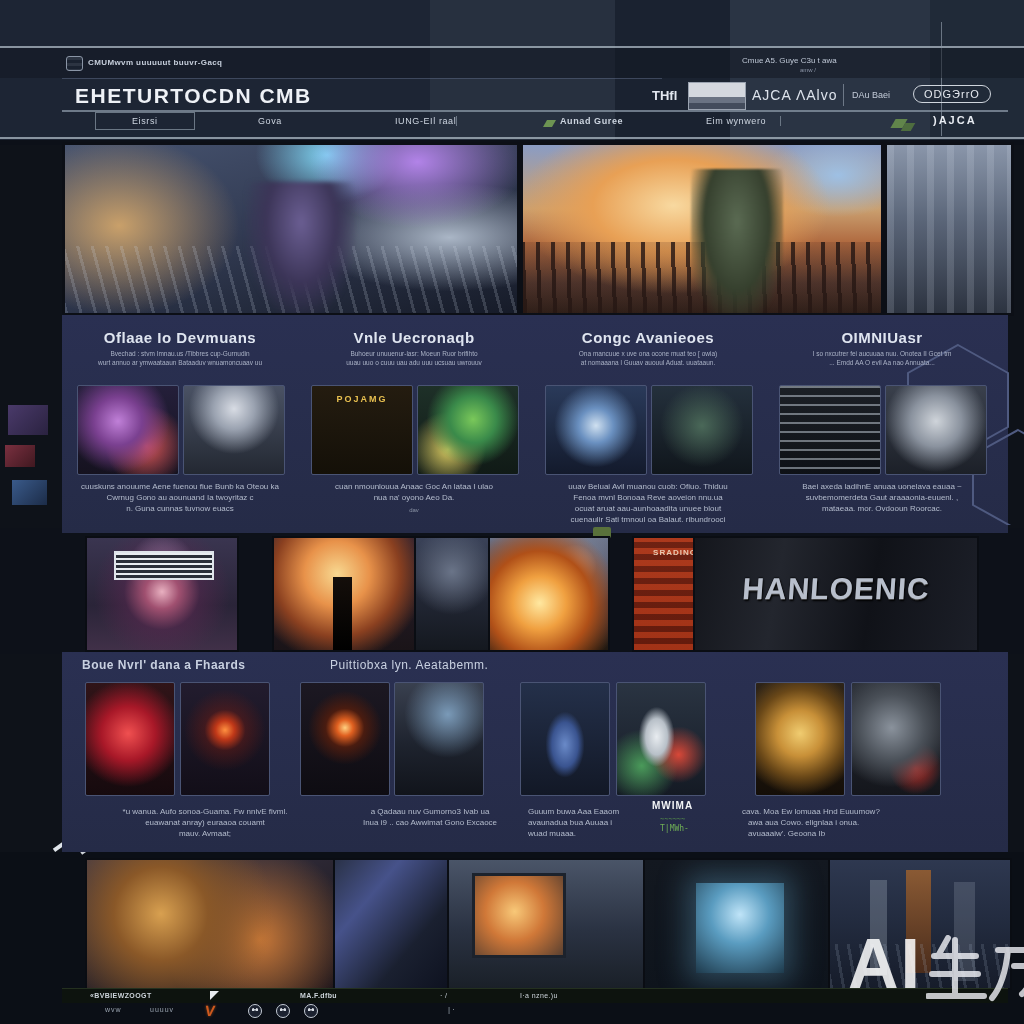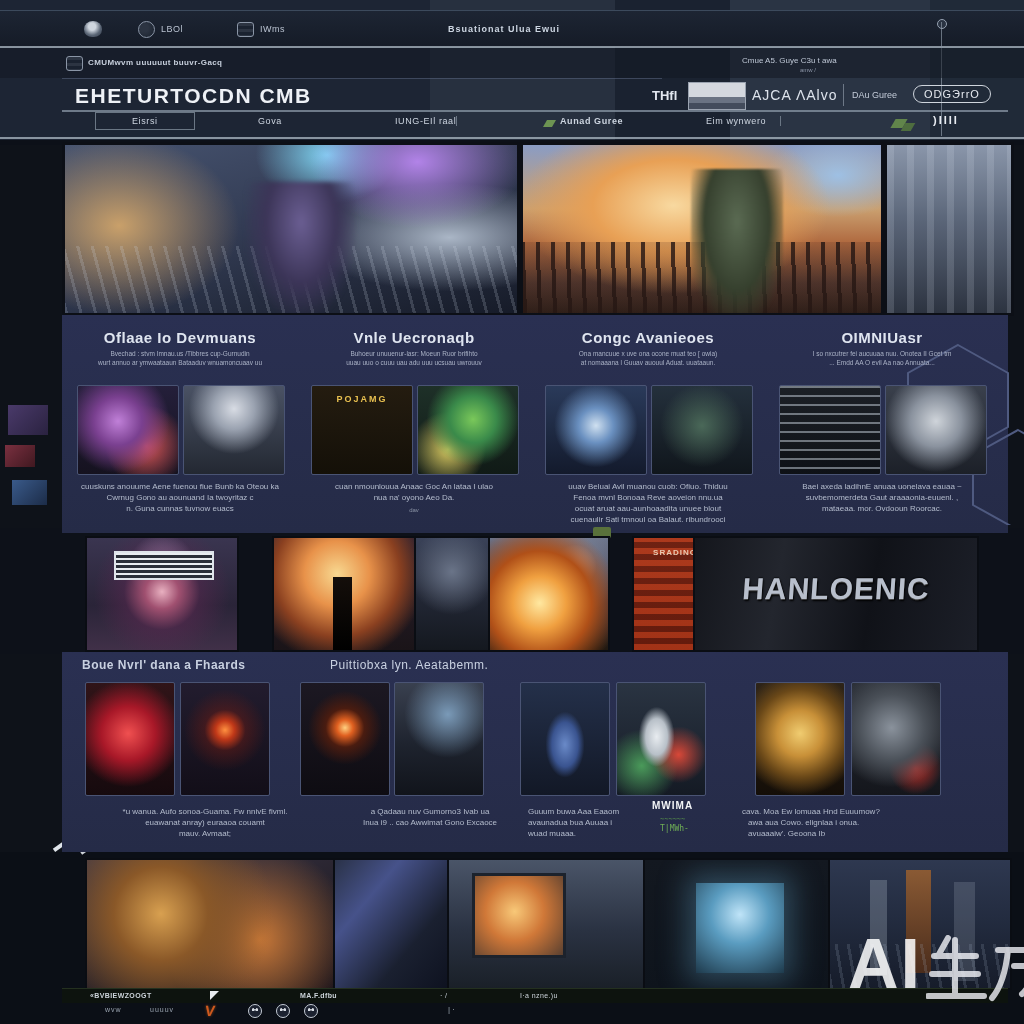--- a/index.html
+++ b/index.html
@@ -145,59 +145,50 @@
   <div class="blk" style="left:0;top:145px;width:62px;height:879px;background:#0e1219;"></div>
   <div class="blk" style="left:1008px;top:145px;width:16px;height:879px;background:#0e1219;"></div>
   <div class="blk" style="left:0;top:528px;width:1024px;height:126px;background:#0d1119;"></div>
   <div class="blk" style="left:0;top:852px;width:1024px;height:172px;background:#0b0f16;"></div>
   <div class="blk" style="left:8px;top:405px;width:40px;height:30px;background:linear-gradient(135deg,#4a3a6a,#2a2240);"></div>
   <div class="blk" style="left:5px;top:445px;width:30px;height:22px;background:linear-gradient(135deg,#7a3040,#401820);"></div>
   <div class="blk" style="left:12px;top:480px;width:35px;height:25px;background:linear-gradient(135deg,#3a5a8a,#1c2c48);"></div>
   <div class="blk" style="left:52px;top:842px;width:22px;height:4px;background:#dfe4ea;transform:rotate(-35deg);"></div>
   <div class="blk" style="left:80px;top:848px;width:14px;height:3px;background:#cfd4da;transform:rotate(-35deg);"></div>
 
-  <header id="topbar">
-    <span class="avatar" style="margin-left:84px;"></span>
-    <span class="ring-icon" style="margin-left:36px;"></span>
-    <span class="tb-txt" style="margin-left:6px;">LBOl</span>
-    <span class="sq-icon" style="margin-left:54px;"></span>
-    <span class="tb-txt" style="margin-left:6px;">IWms</span>
-    <span class="tb-txt" style="position:absolute;left:448px;font-weight:bold;letter-spacing:1px;color:#cdd6e2;">Bsuationat Ulua Ewui</span>
-    <span class="pin-dot" style="position:absolute;left:937px;top:8px;"></span>
-  </header>
   <div class="hline" style="left:0;top:46px;width:1024px;"></div>
   <div class="vline" style="left:941px;top:22px;height:114px;"></div>
 
   <div class="abs" style="left:0;top:48px;width:1024px;height:30px;background:rgba(18,23,35,.55);">
     <span class="sq-icon" style="position:absolute;left:66px;top:8px;"></span>
     <span style="position:absolute;left:88px;top:10px;font-size:8px;font-weight:bold;color:#c6cedb;letter-spacing:.4px;">CMUMwvm uuuuuut buuvr-Gacq</span>
     <span style="position:absolute;left:742px;top:8px;font-size:8px;color:#bfc8d6;">Cmue A5.  Guye C3u  t awa</span>
     <span style="position:absolute;left:800px;top:19px;font-size:6px;color:#8b94a6;">amw /</span>
   </div>
   <div class="thinline" style="left:62px;top:78px;width:600px;"></div>
 
   <div id="site-title">EHETURTOCDN CMB</div>
   <span style="position:absolute;left:652px;top:88px;font-size:13px;font-weight:bold;color:#e2e7ef;">THfl</span>
   <div class="mini-window"></div>
   <span style="position:absolute;left:752px;top:87px;font-size:14px;color:#dde3ec;letter-spacing:1px;">AJCA ΛAlvo</span>
   <div class="vline" style="left:843px;top:84px;height:22px;"></div>
-  <span style="position:absolute;left:852px;top:90px;font-size:9px;color:#c3cbd8;">DAu Guree</span>
+  <span style="position:absolute;left:852px;top:90px;font-size:9px;color:#c3cbd8;">DAu Baei</span>
   <span class="pill">ODGЭrrO</span>
   <div class="hline" style="left:62px;top:110px;width:946px;background:#8a97a6;"></div>
 
   <nav>
     <span class="nav-item nav-box" style="left:95px;">Eisrsi</span>
     <span class="nav-item" style="left:258px;">Gova</span>
     <span class="nav-item" style="left:395px;border-right:1px solid #6a7684;">IUNG-EIl raal</span>
     <span class="leaf" style="left:545px;top:120px;background:#7fae58;"></span>
     <span class="nav-item" style="left:560px;font-weight:bold;">Aunad Guree</span>
     <span class="nav-item" style="left:706px;border-right:1px solid #6a7684;padding-right:14px;">Eim wynwero</span>
     <span class="leaf" style="left:893px;top:119px;width:12px;height:9px;"></span>
     <span class="leaf" style="left:903px;top:123px;width:10px;height:8px;background:#587c3e;"></span>
-    <span style="position:absolute;left:933px;top:114px;font-size:11px;font-weight:bold;color:#e8ecf2;letter-spacing:2px;">)IIII</span>
+    <span style="position:absolute;left:933px;top:114px;font-size:11px;font-weight:bold;color:#e8ecf2;letter-spacing:2px;">)AJCA</span>
   </nav>
   <div class="hline" style="left:0;top:137px;width:1024px;"></div>
 
   <div class="hero art-hero-left" style="left:62px;width:452px;"></div>
   <div class="hero art-hero-right" style="left:520px;width:358px;"></div>
   <div class="hero art-hero-edge" style="left:884px;width:124px;"></div>
 
   <div class="panel" style="top:315px;height:218px;">
     <svg style="position:absolute;right:-30px;top:20px;" width="160" height="190" viewBox="0 0 160 190">
       <polygon points="80,10 130,38 130,92 80,120 30,92 30,38" fill="none" stroke="#4f5a80" stroke-width="2"></polygon>

